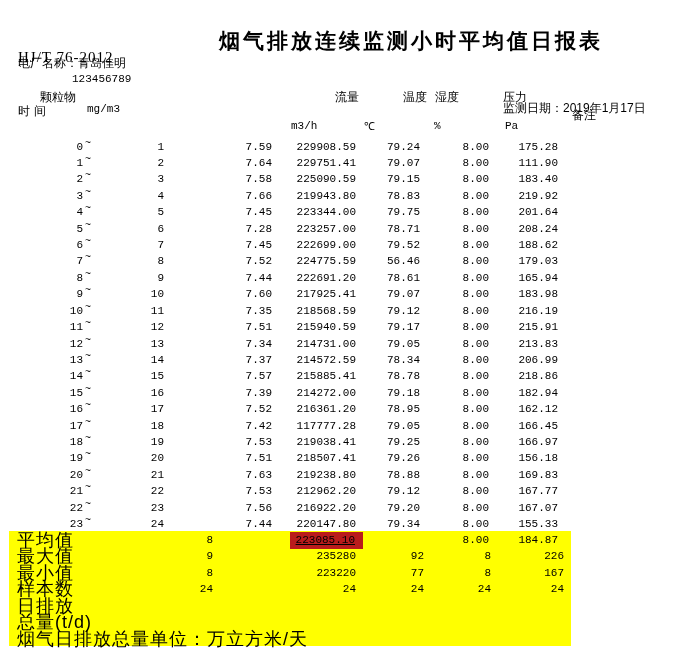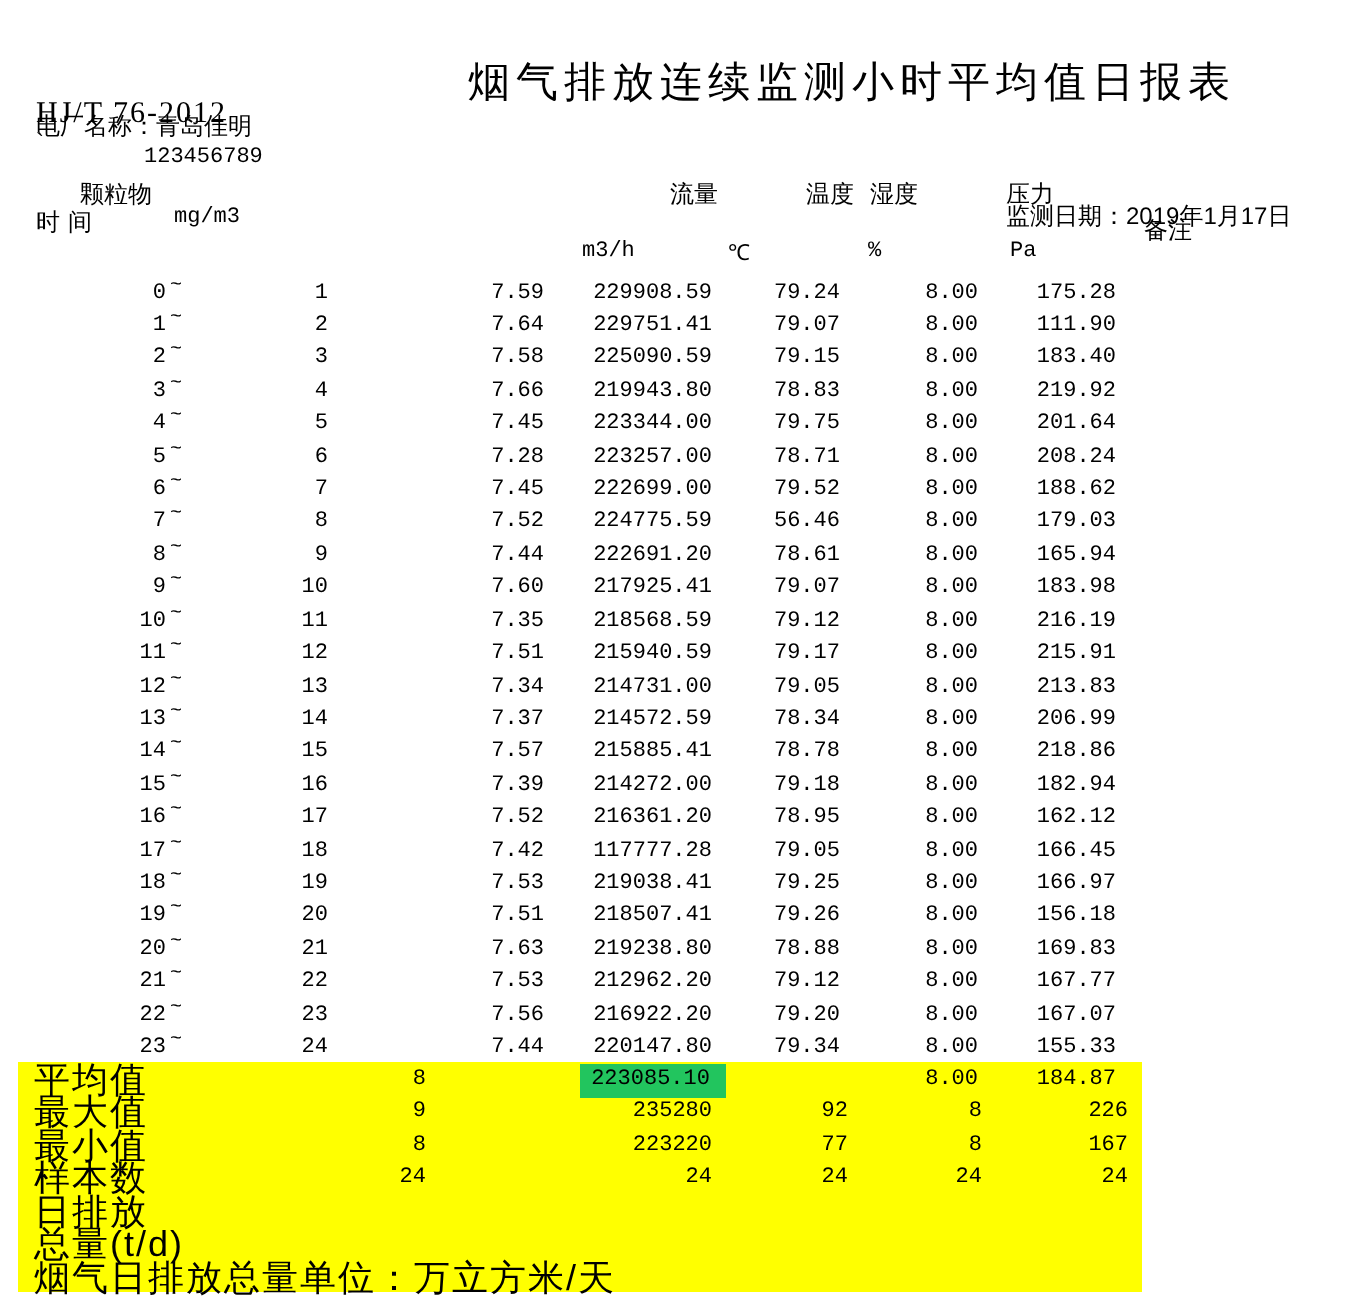--- a/index.html
+++ b/index.html
@@ -1,21 +1,21 @@
 <!DOCTYPE html>
 <html><head>
 <meta charset="utf-8">
 <style>
   html,body{margin:0;padding:0;background:#fff;}
   #canvas{position:relative;width:675px;height:652px;background:#ffffff;overflow:hidden;
           font-family:"Liberation Sans",sans-serif;color:#000;}
   .abs{position:absolute;white-space:nowrap;}
   
   .standard{left:18px;top:8px;font-family:"Liberation Serif",serif;font-weight:normal;font-size:15px;letter-spacing:1px;margin-top:41px;}
-  .title{left:219px;top:27px;font-weight:normal;font-size:21px;letter-spacing:3px;margin-left:15px;}
+  .title{left:219px;top:27px;font-weight:bold;font-size:21px;letter-spacing:3px;}
   .plant{left:18px;top:55px;font-size:12px;}
   .plant-mark{left:18px;top:64px;font-size:12px;}
   .plant-code{left:72px;top:73px;font-family:Liberation Mono, monospace;font-size:11px;}
   .mdate{left:503px;top:72px;font-size:12px;margin-top:28px;}
   
   .chead{font-size:12px;}
   .col-dust{left:40px;top:89px;}
   .col-flow{left:335px;top:89px;}
   .col-temp{left:403px;top:89px;}
   .col-hum{left:435px;top:89px;}
@@ -318,21 +318,21 @@
         <span class="cell c-flow">220147.80</span>
         <span class="cell c-temp">79.34</span>
         <span class="cell c-hum">8.00</span>
         <span class="cell c-pres">155.33</span>
       </div>
     </div>
   <div>
       <div class="row" style="top: 532.5px;">
         <span class="cell s-label">平均值</span>
         <span class="cell s-dust">8</span>
-        <span class="cell white-flow" style="background: #22c55e;">223085.10</span>
+        <span class="cell white-flow" style="background: #b91c1c; text-decoration: underline;">223085.10</span>
         <span class="cell c-hum">8.00</span>
         <span class="cell c-pres">184.87</span>
       </div>
       <div class="row" style="top: 549.05px;">
         <span class="cell s-label">最大值</span>
         <span class="cell s-dust">9</span>
         <span class="cell s-flow">235280</span>
         <span class="cell s-temp">92</span>
         <span class="cell s-hum">8</span>
         <span class="cell s-pres">226</span>

